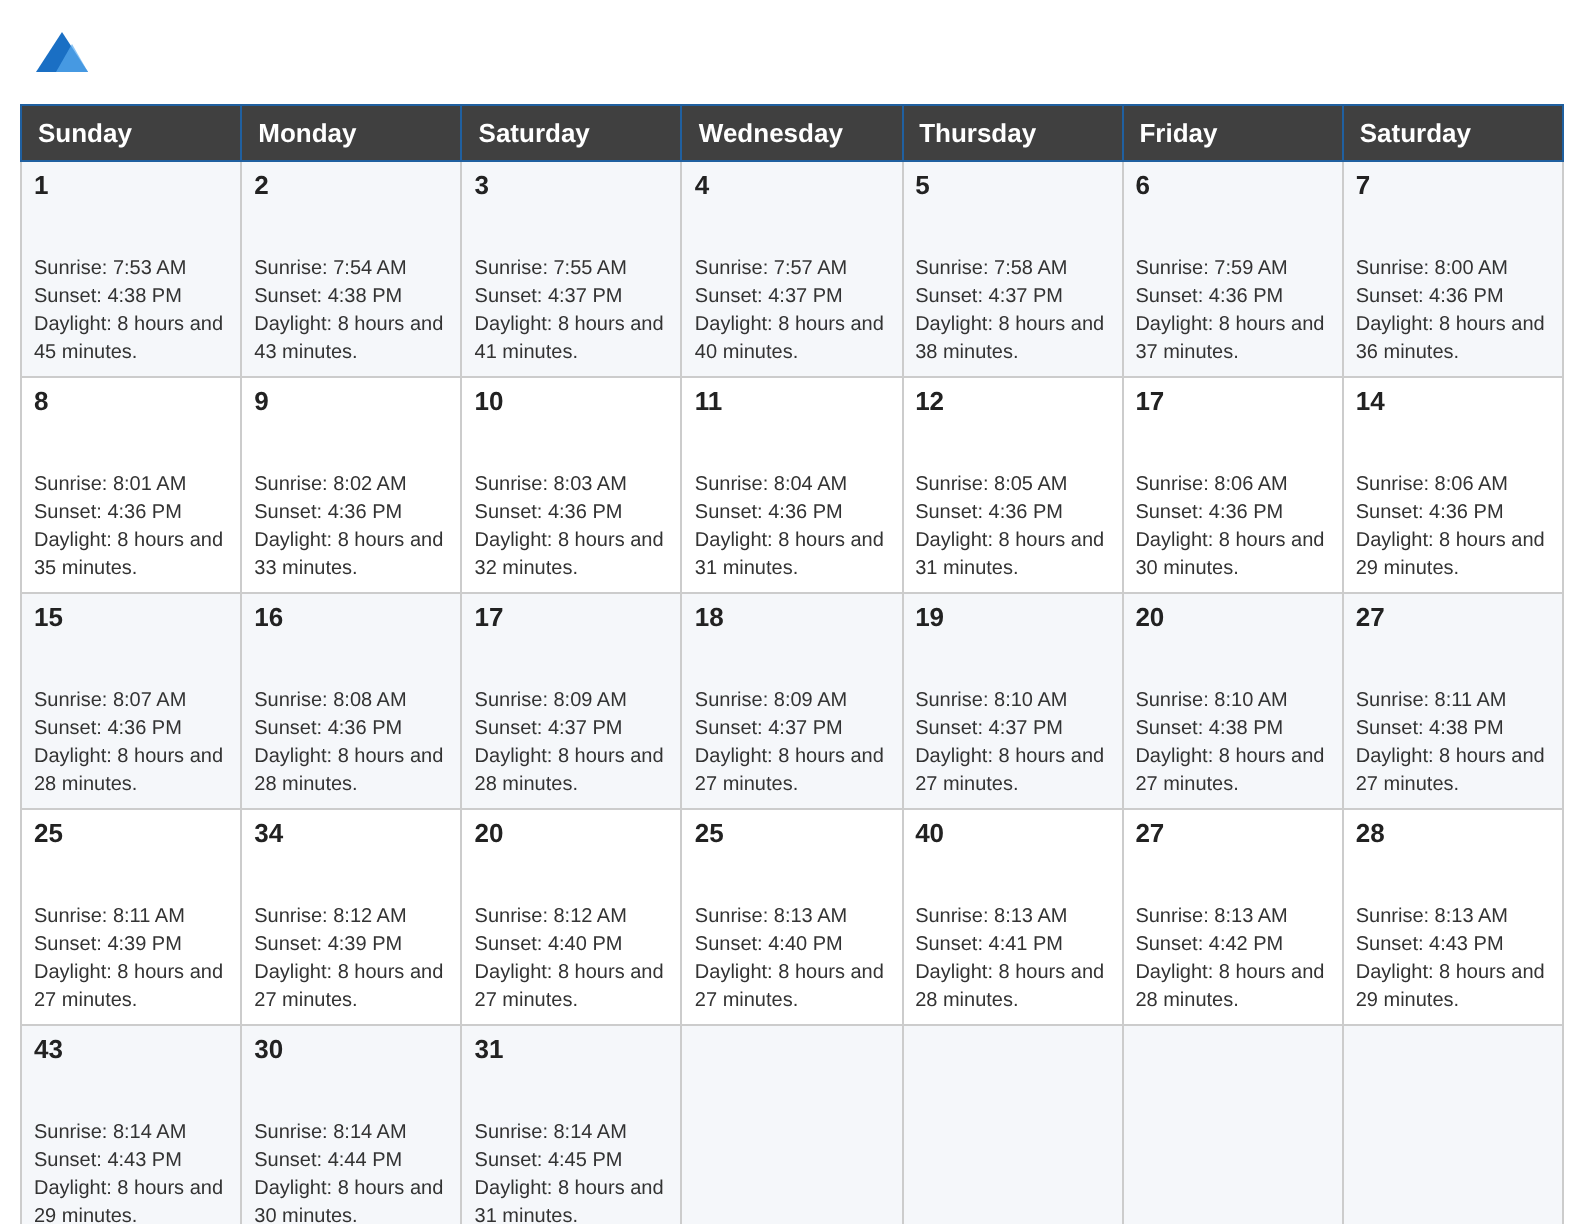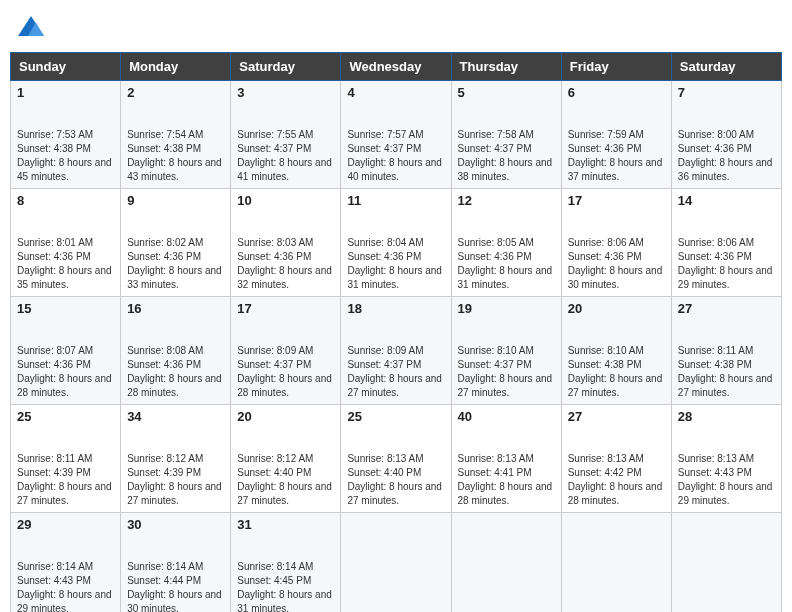--- a/index.html
+++ b/index.html
@@ -293,21 +293,21 @@
         </td>
         <td>
           <div class="day-number">28</div>
         <div class="day-detail">
           Sunrise: 8:13 AM<br>Sunset: 4:43 PM<br>Daylight: 8 hours and 29 minutes.
         </div>
         </td>
       </tr>
       <tr>
         <td>
-          <div class="day-number">29</div>
+          <div class="day-number">43</div>
         <div class="day-detail">
           Sunrise: 8:14 AM<br>Sunset: 4:43 PM<br>Daylight: 8 hours and 29 minutes.
         </div>
         </td>
         <td>
           <div class="day-number">30</div>
         <div class="day-detail">
           Sunrise: 8:14 AM<br>Sunset: 4:44 PM<br>Daylight: 8 hours and 30 minutes.
         </div>
         </td>

